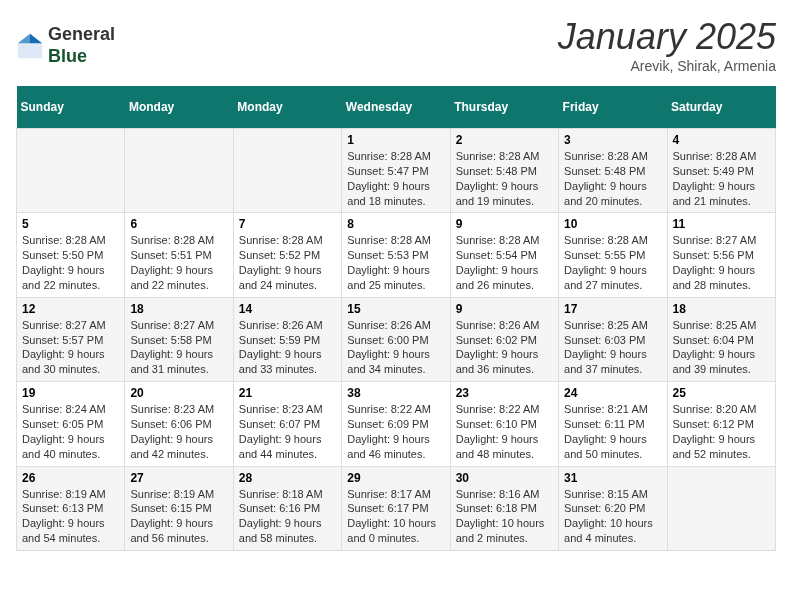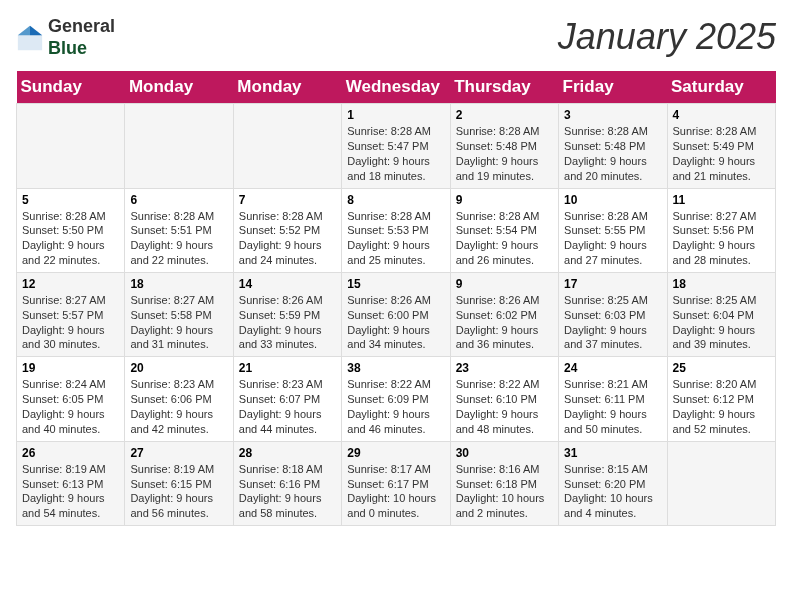--- a/index.html
+++ b/index.html
@@ -13,20 +13,21 @@
     .header {
       display: flex;
       justify-content: space-between;
       align-items: flex-start;
       margin-bottom: 12px;
     }
     .logo {
       display: flex;
       align-items: center;
       gap: 4px;
+      margin-top: 8px;
     }
     .logo-text {
       font-size: 18px;
       font-weight: bold;
       line-height: 1.2;
     }
     .logo-general { color: #333; }
     .logo-blue { color: #14532d; }
     .logo-icon {
       width: 28px;
@@ -44,25 +45,25 @@
     .calendar-subtitle {
       font-size: 14px;
       color: #555;
     }
     table {
       width: 100%;
       border-collapse: collapse;
       font-size: 11px;
     }
     thead tr th {
-      background-color: #be185d;
+      background-color: #0f766e;
       color: #fff;
-      padding: 6px 4px;
+      padding: 14px 4px;
       text-align: left;
-      font-size: 17px;
+      font-size: 12px;
       font-weight: bold;
     }
     tbody tr {
       background: #fff;
     }
     tbody tr:nth-child(odd) {
       background: #f5f5f5;
     }
     td {
       border: 1px solid #ddd;
@@ -95,20 +96,21 @@
       <polygon points="15,2 28,12 15,12" fill="#1a6bb5"></polygon>
       <polygon points="15,2 2,12 15,12" fill="#5599cc"></polygon>
     </svg>
     <div class="logo-text">
       <span class="logo-general">General</span><br>
       <span class="logo-blue">Blue</span>
     </div>
   </div>
   <div class="title-area">
     <div class="calendar-title">January 2025</div>
+    <div class="calendar-subtitle">Arevik, Shirak, Armenia</div>
   </div>
 </div>
 
 <table>
   <thead>
     <tr>
     <th>Sunday</th>
         <th>Monday</th>
         <th>Monday</th>
         <th>Wednesday</th>

